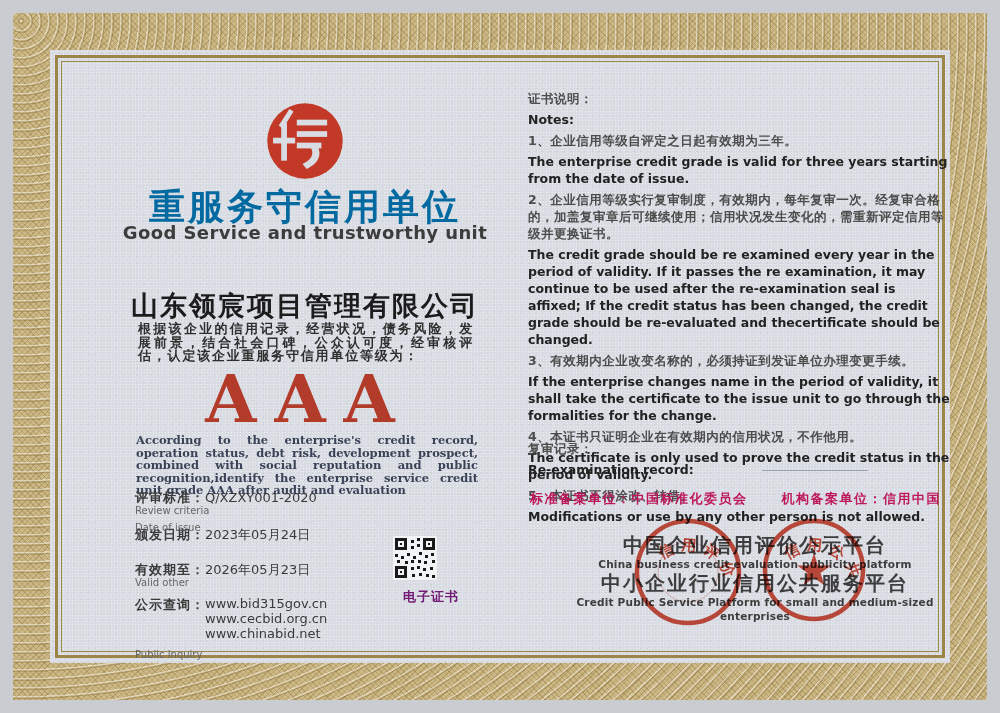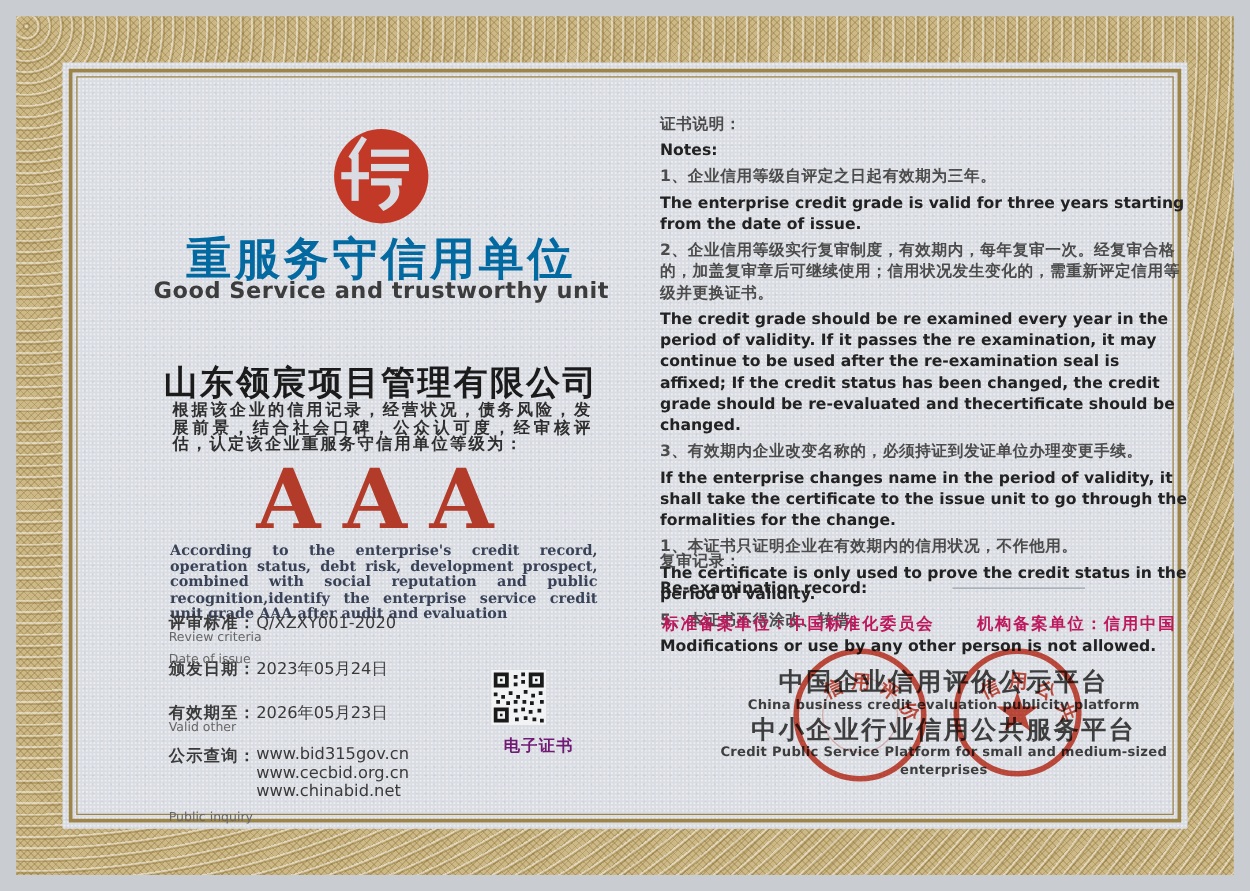--- a/index.html
+++ b/index.html
@@ -159,21 +159,21 @@
 
   <div class="abs notes">
     <p class="note-cn">证书说明：</p>
     <p class="note-en">Notes:</p>
     <p class="note-cn">1、企业信用等级自评定之日起有效期为三年。</p>
     <p class="note-en">The enterprise credit grade is valid for three years starting from the date of issue.</p>
     <p class="note-cn">2、企业信用等级实行复审制度，有效期内，每年复审一次。经复审合格的，加盖复审章后可继续使用；信用状况发生变化的，需重新评定信用等级并更换证书。</p>
     <p class="note-en">The credit grade should be re examined every year in the period of validity. If it passes the re examination, it may continue to be used after the re-examination seal is affixed; If the credit status has been changed, the credit grade should be re-evaluated and thecertificate should be changed.</p>
     <p class="note-cn">3、有效期内企业改变名称的，必须持证到发证单位办理变更手续。</p>
     <p class="note-en">If the enterprise changes name in the period of validity, it shall take the certificate to the issue unit to go through the formalities for the change.</p>
-    <p class="note-cn">1、本证书只证明企业在有效期内的信用状况，不作他用。</p>
+    <p class="note-cn">4、本证书只证明企业在有效期内的信用状况，不作他用。</p>
     <p class="note-en">The certificate is only used to prove the credit status in the period of validity.</p>
     <p class="note-cn">5、本证书不得涂改、转借。</p>
     <p class="note-en">Modifications or use by any other person is not allowed.</p>
   </div>
 
   <div class="abs review">
     <p class="note-cn">复审记录：</p>
     <p class="note-en">Re-examination record:</p>
   </div>
   <div class="abs review-line"></div>

